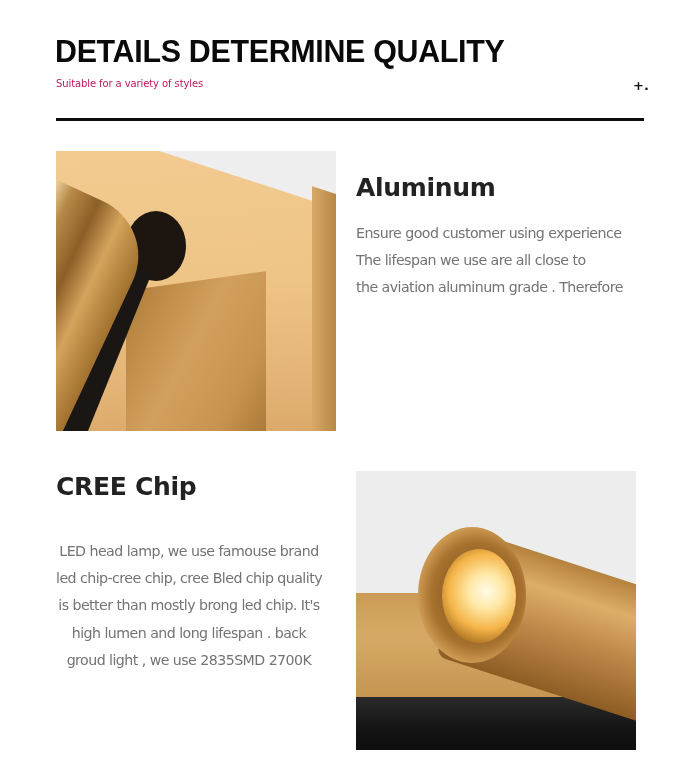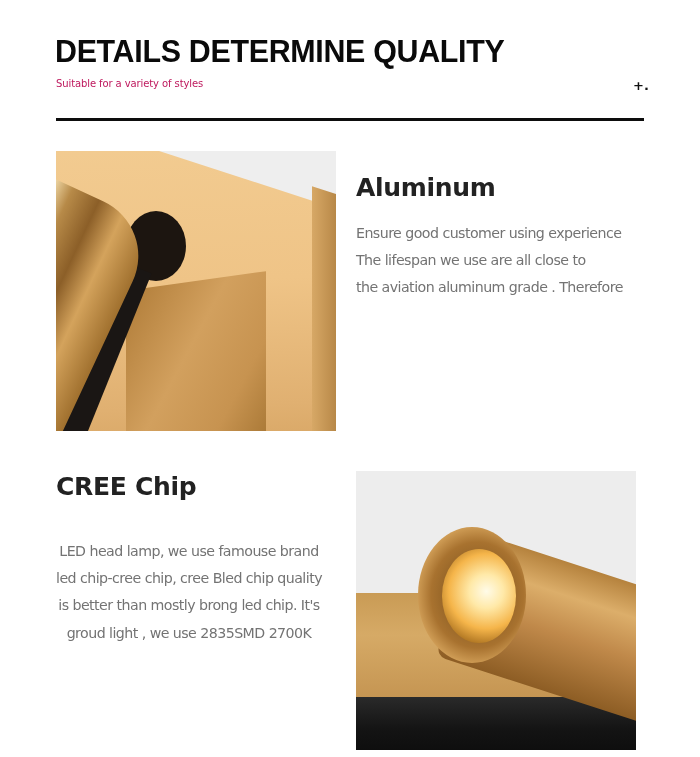--- a/index.html
+++ b/index.html
@@ -72,20 +72,21 @@
   <div>Ensure good customer using experience</div>
   <div>The lifespan we use are all close to</div>
   <div>the aviation aluminum grade . Therefore</div>
 </div>
 
 <div class="h2 h2-cree">CREE Chip</div>
 <div class="body body-cree">
   <div>LED head lamp, we use famouse brand</div>
   <div>led chip-cree chip, cree Bled chip quality</div>
   <div>is better than mostly brong led chip. It's</div>
+  <div>high lumen and long lifespan . back</div>
   <div>groud light , we use 2835SMD 2700K</div>
 </div>
 
 <div class="photo photo2">
   <div class="p2-bg"></div>
   <div class="p2-plate"></div>
   <div class="p2-base"></div>
   <div class="p2-tube"></div>
   <div class="p2-rim"></div>
   <div class="p2-lens"></div>

